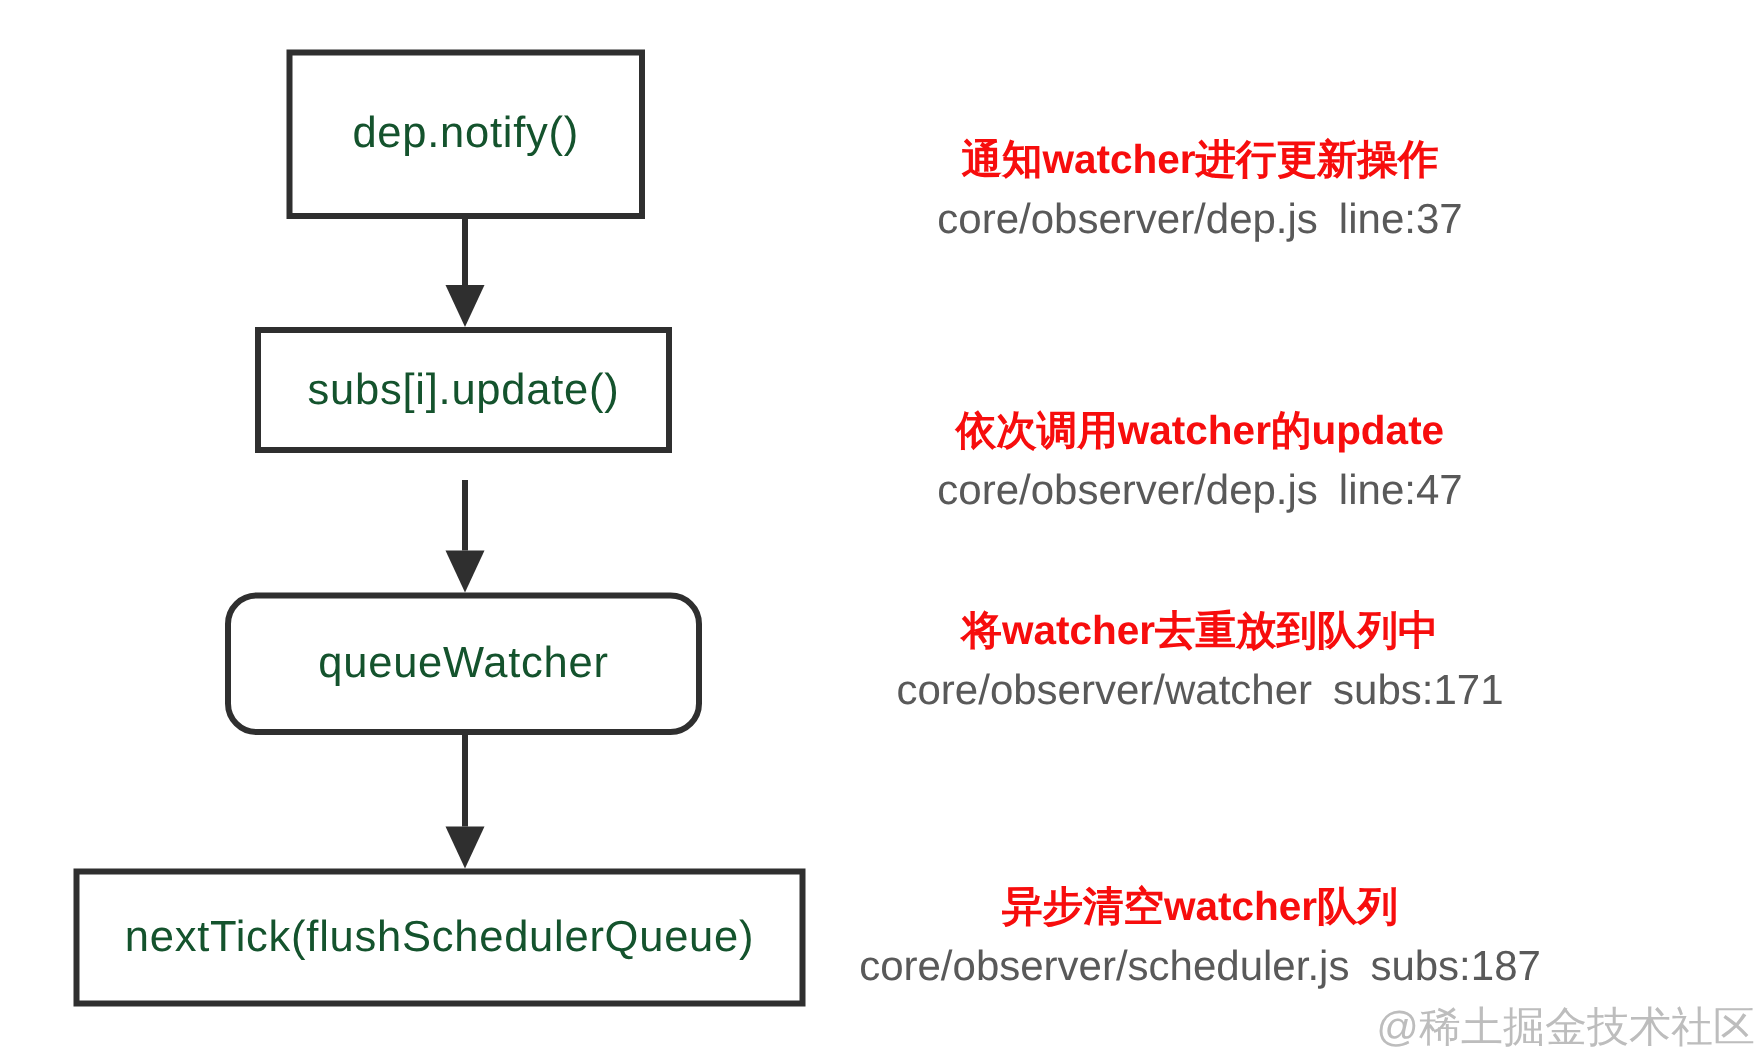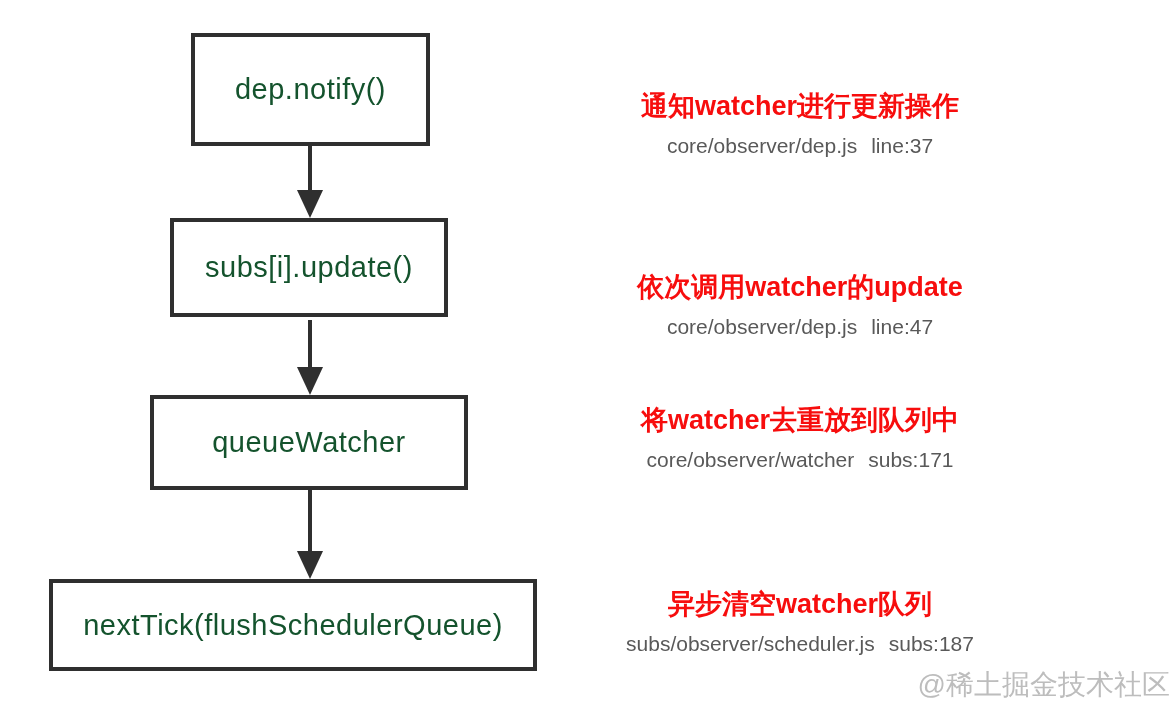--- a/index.html
+++ b/index.html
@@ -25,22 +25,22 @@
     align-items: center;
     justify-content: center;
   }
   .node-label {
     color: #14532d;
     font-size: 29px;
     letter-spacing: 0.5px;
     white-space: nowrap;
   }
   .node-1 { left: 191px; top: 33px;  width: 239px; height: 113px; }
-  .node-2 { left: 170px; top: 218px; width: 278px; height: 99px; justify-content: center; }
-  .node-3 { left: 150px; top: 395px; width: 318px; height: 95px; }
+  .node-2 { left: 170px; top: 218px; width: 278px; height: 84px; justify-content: center; }
+  .node-3 { left: 150px; top: 395px; width: 318px; height: 95px; border-radius: 21px; }
   .node-4 { left: 49px;  top: 579px; width: 488px; height: 92px; }
 
   
   .arrow {
     position: absolute;
     left: 297px;
     width: 26px;
     display: flex;
     flex-direction: column;
     align-items: center;
@@ -70,21 +70,21 @@
   .ann-title {
     color: #f70d0d;
     font-weight: bold;
     font-size: 27px;
     line-height: 32px;
     white-space: nowrap;
   }
   .ann-path {
     margin-top: 8px;
     color: #595959;
-    font-size: 21px;
+    font-size: 28px;
     line-height: 32px;
     white-space: nowrap;
   }
   .ann-line { margin-left: 14px; }
   .ann-1 { top: 46px; margin-top: 44px; }
   .ann-2 { top: 243px; margin-top: 28px; }
   .ann-3 { top: 404px; }
   .ann-4 { top: 588px; }
 
   
@@ -142,19 +142,19 @@
   </div>
   <div class="annotation ann-3">
     <div class="ann-title">将watcher去重放到队列中</div>
     <div class="ann-path">
       <span>core/observer/watcher</span><span class="ann-line">subs:171</span>
     </div>
   </div>
   <div class="annotation ann-4">
     <div class="ann-title">异步清空watcher队列</div>
     <div class="ann-path">
-      <span>subs/observer/scheduler.js</span><span class="ann-line">subs:187</span>
+      <span>core/observer/scheduler.js</span><span class="ann-line">subs:187</span>
     </div>
   </div>
 
   <div class="watermark">@稀土掘金技术社区</div>
 
 </div>
 
 </body></html>

